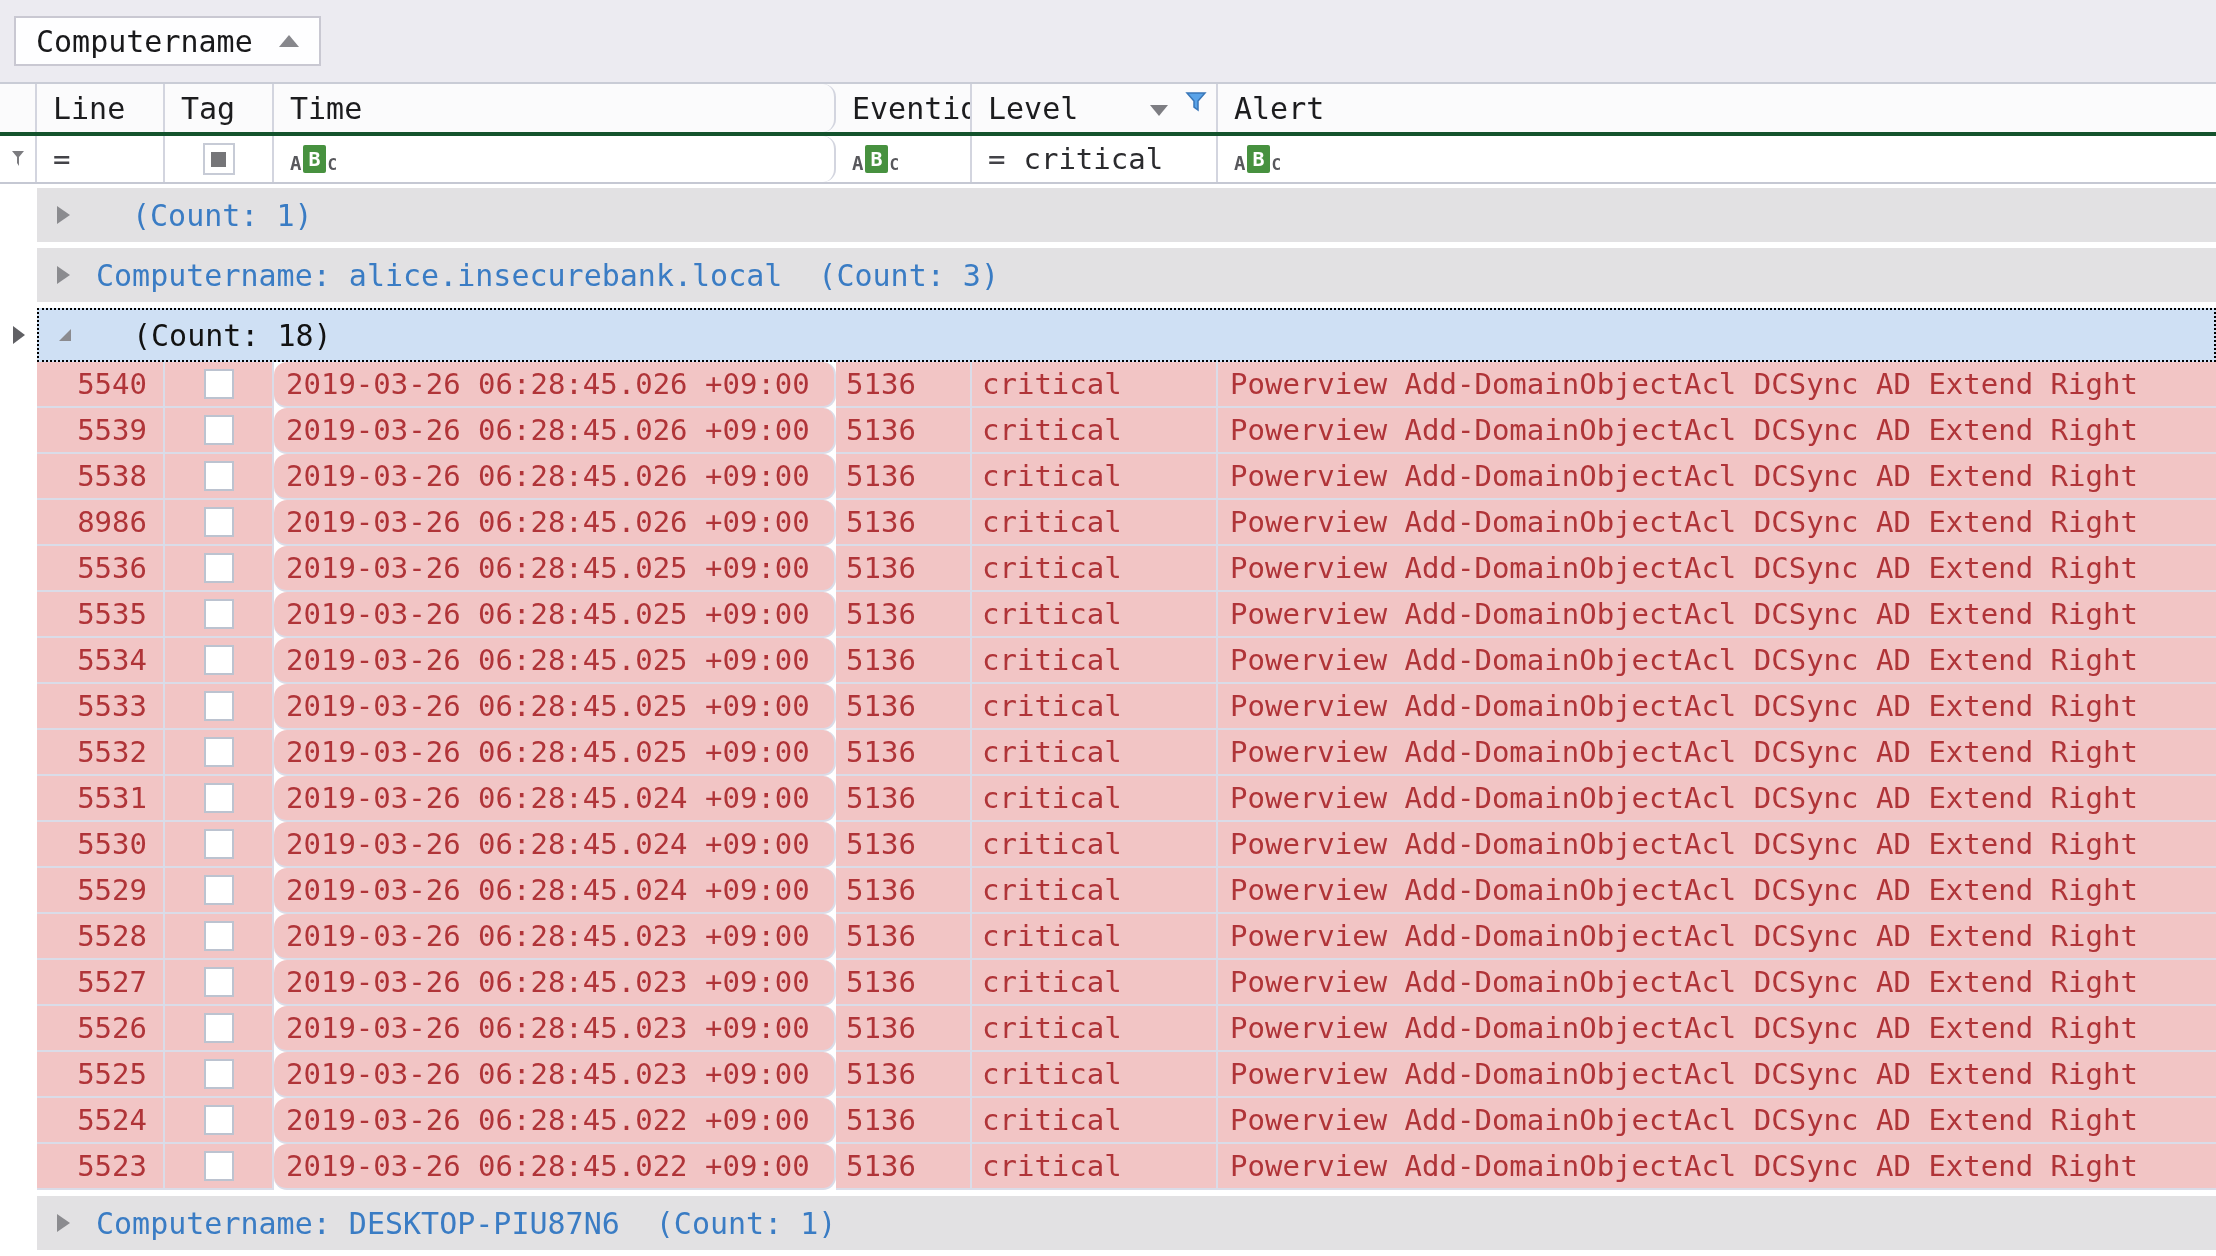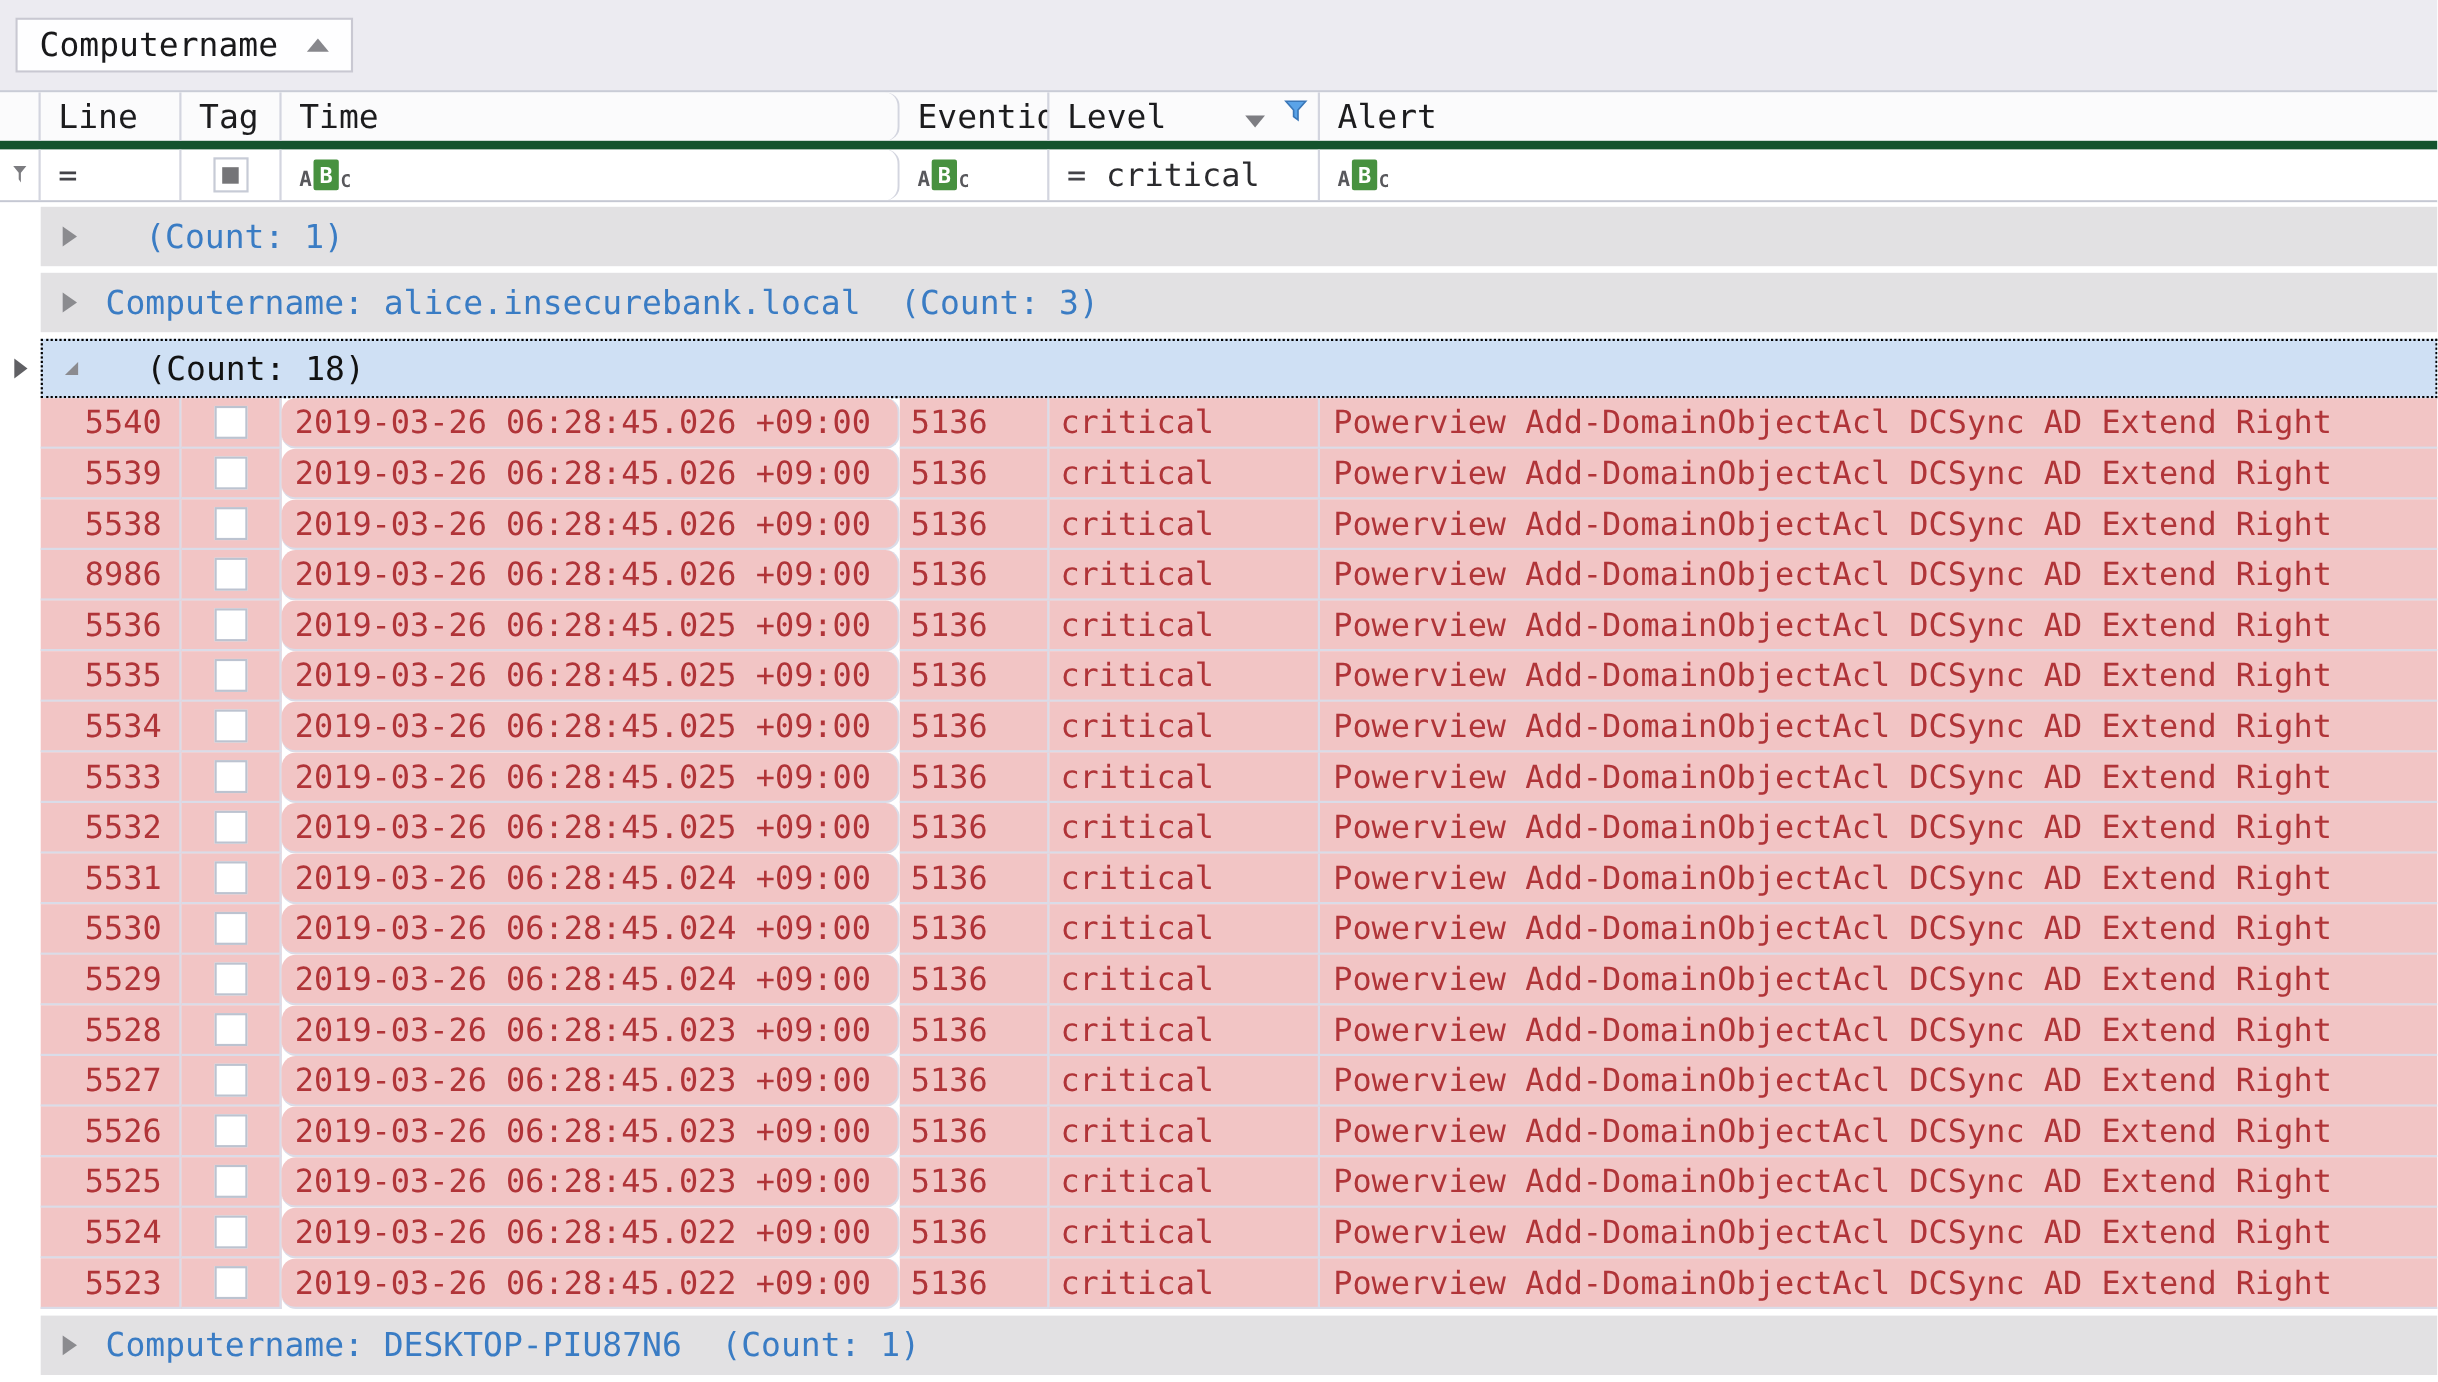--- a/index.html
+++ b/index.html
@@ -12,27 +12,27 @@
     display:flex;align-items:center;padding-left:14px;box-sizing:border-box;}
   .group-chip{height:50px;box-sizing:border-box;background:#fefeff;border:2px solid #c9c8d2;
     display:inline-flex;align-items:center;gap:26px;padding:0 20px;font-size:30px;color:#19191b;}
   .tri-up{width:0;height:0;border-left:10px solid transparent;border-right:10px solid transparent;
     border-bottom:12px solid #87878c;}
   
   .row{display:flex;box-sizing:border-box;width:2216px;}
   .cell{box-sizing:border-box;overflow:hidden;white-space:nowrap;display:flex;align-items:center;}
   .c-ind{width:37px;flex:none;}
   .c-line{width:128px;flex:none;}
-  .c-tag{width:91px;flex:none;}
+  .c-tag{width:109px;flex:none;}
   .c-time{width:562px;flex:none;border-radius:13px;}
   .c-eventid{width:136px;flex:none;}
   .c-level{width:246px;flex:none;}
   .c-alert{flex:1;min-width:0;}
   
-  .header-row{height:52px;background:#fbfbfc;border-bottom:8px solid #14532d;font-size:30px;}
+  .header-row{height:52px;background:#fbfbfc;border-bottom:4px solid #14532d;font-size:30px;}
   .header-row .cell{border-right:2px solid #d3d5df;padding-left:16px;}
   .header-row .c-ind{padding-left:0;}
   .header-row .c-alert{border-right:none;}
   .header-row .c-level{position:relative;}
   .lvl-arrow{position:absolute;right:48px;top:21px;width:0;height:0;
     border-left:9px solid transparent;border-right:9px solid transparent;border-top:11px solid #7d7d82;}
   .lvl-funnel{position:absolute;right:8px;top:2px;}
   
   .filter-row{height:48px;background:#ffffff;border-bottom:2px solid #c5c8d3;font-size:29px;color:#434348;}
   .filter-row .cell{border-right:2px solid #d3d5df;padding-left:16px;}

